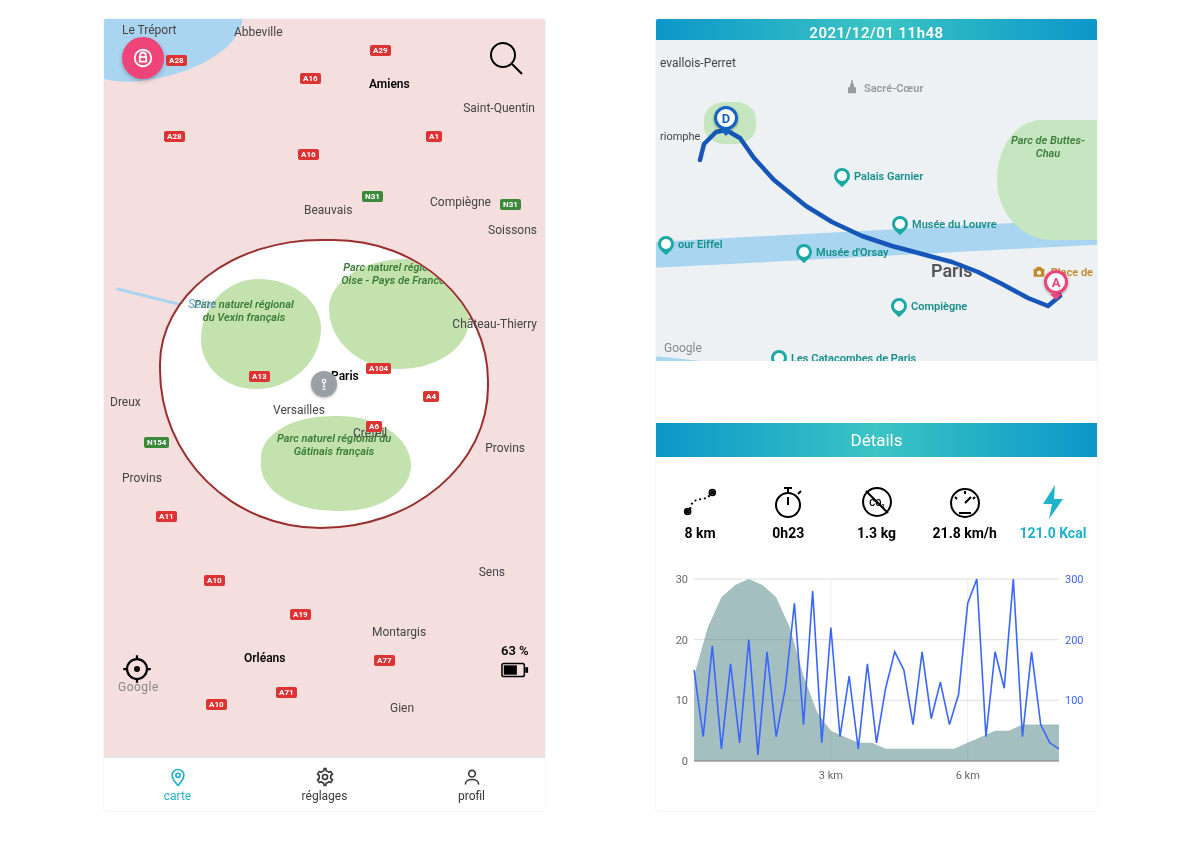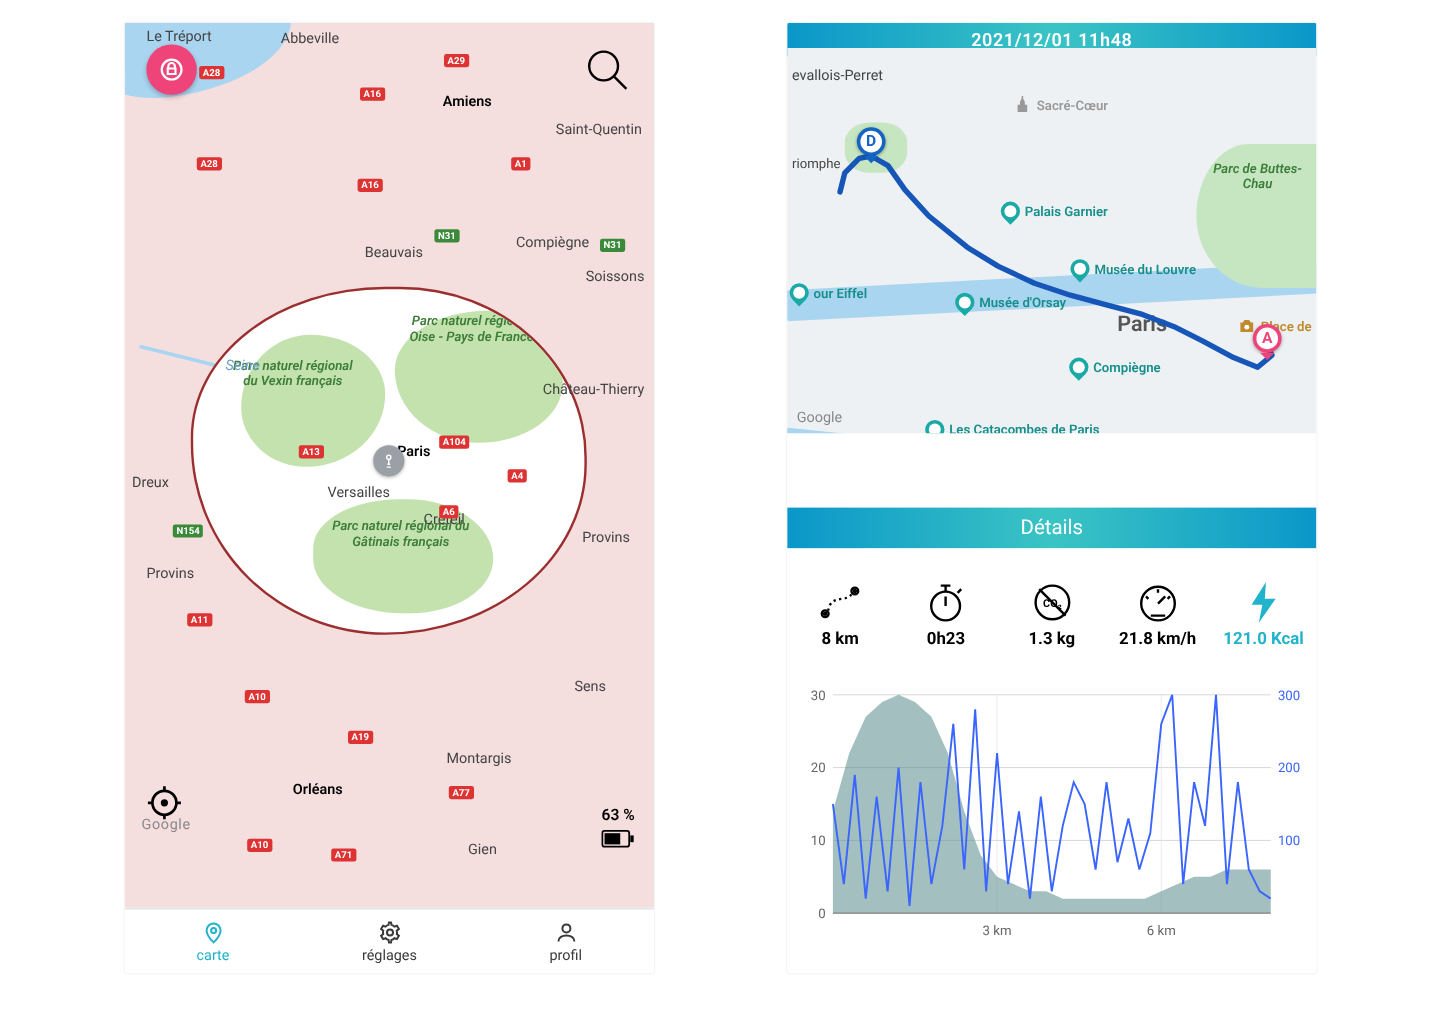--- a/index.html
+++ b/index.html
@@ -21,21 +21,21 @@
   .park-label { position:absolute; color:#3c7d38; font-style:italic; font-weight:600; font-size:11px; text-align:center; line-height:1.15; }
   .city-label { position:absolute; font-size:12px; color:#444; }
   .road-shield { position:absolute; font-size:8px; font-weight:700; color:#fff; padding:1px 3px; border-radius:2px; }
   .rs-red   { background:#d33; }
   .rs-green { background:#3a8a3a; }
   .river { position:absolute; height:3px; background:#aad5f0; border-radius:2px; }
   .lock-btn { position:absolute; left:18px; top:18px; width:42px; height:42px; border-radius:50%; background:#ef447a; color:#fff; display:flex; align-items:center; justify-content:center; box-shadow:0 2px 4px rgba(0,0,0,.25); }
   .search-btn { position:absolute; right:18px; top:18px; width:42px; height:42px; }
   .locate-btn { position:absolute; left:18px; bottom:72px; width:30px; height:30px; }
   .gmaps-logo-left { position:absolute; left:14px; bottom:62px; font-size:12px; color:#888; letter-spacing:.5px;}
-  .battery-box { position:absolute; right:16px; bottom:49px; text-align:right; font-size:13px; font-weight:600; color:#000;}
+  .battery-box { position:absolute; right:16px; bottom:78px; text-align:left; font-size:13px; font-weight:600; color:#000;}
   .battery-icon { display:block; margin-top:4px;}
   .center-marker { position:absolute; left:50%; top:50%; transform:translate(-50%,-50%); width:26px; height:26px; border-radius:50%; background:#9aa0a6; display:flex; align-items:center; justify-content:center; color:#fff; font-size:14px; box-shadow:0 1px 3px rgba(0,0,0,.3);}
   .center-marker::after{content:""; position:absolute; bottom:-6px; left:50%; transform:translateX(-50%); border:6px solid transparent; border-top-color:#9aa0a6;}
 
   .bottom-nav { position:absolute; left:0; right:0; bottom:0; height:55px; background:#fff; border-top:2px solid #e6e6e6; display:flex; }
   .nav-item { flex:1; display:flex; flex-direction:column; align-items:center; justify-content:center; font-size:12px; color:#3a3a3a; gap:2px;}
   .nav-item.active { color:#1fb3cc; }
   .nav-icon svg { display:block;}
 
   
@@ -137,21 +137,21 @@
       <span class="road-shield rs-red" style="left:194px; top:130px;">A16</span>
       <span class="road-shield rs-red" style="left:322px; top:112px;">A1</span>
       <span class="road-shield rs-green" style="left:258px; top:172px;">N31</span>
       <span class="road-shield rs-green" style="left:396px; top:180px;">N31</span>
       <span class="road-shield rs-green" style="left:40px;  top:418px;">N154</span>
       <span class="road-shield rs-red" style="left:52px;  top:492px;">A11</span>
       <span class="road-shield rs-red" style="left:100px; top:556px;">A10</span>
       <span class="road-shield rs-red" style="left:102px; top:680px;">A10</span>
       <span class="road-shield rs-red" style="left:186px; top:590px;">A19</span>
       <span class="road-shield rs-red" style="left:270px; top:636px;">A77</span>
-      <span class="road-shield rs-red" style="left:172px; top:688px;">A71</span>
+      <span class="road-shield rs-red" style="left:172px; top:668px;">A71</span>
 
       <div class="lock-btn">
         <svg width="22" height="22" viewBox="0 0 24 24" fill="none" stroke="currentColor" stroke-width="2">
             <circle cx="12" cy="12" r="9"></circle>
             <path d="M9 11V9a3 3 0 016 0v2M8.5 11h7v5h-7z"></path>
           </svg>
       </div>
       <div class="search-btn">
         <svg width="42" height="42" viewBox="0 0 42 42" fill="none" stroke="#000" stroke-width="2">
             <circle cx="18" cy="18" r="12"></circle>

